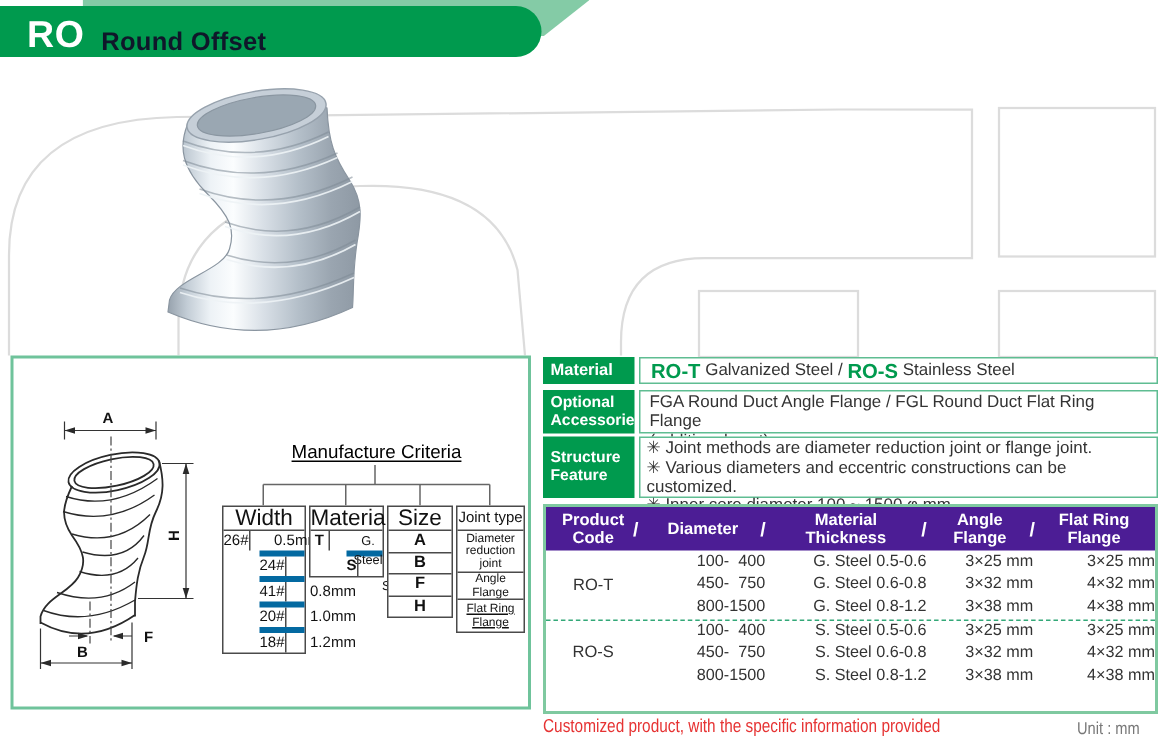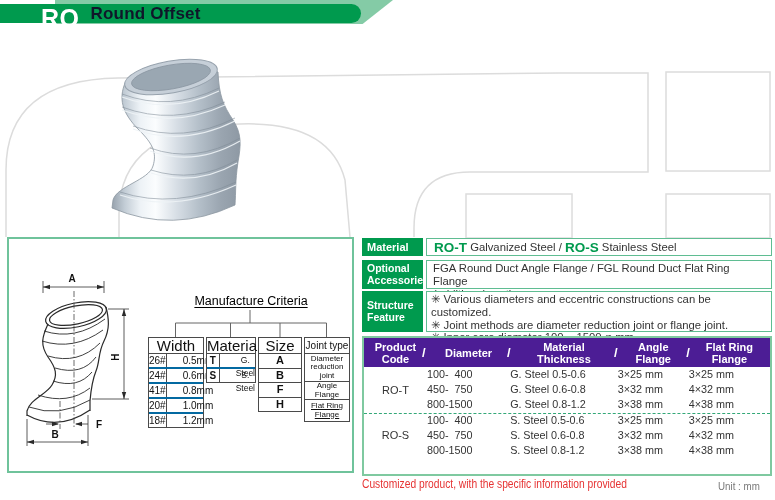--- a/index.html
+++ b/index.html
@@ -3,36 +3,36 @@
 <meta charset="utf-8">
 <style>
   html,body{margin:0;padding:0;background:#fff;}
   .page{position:relative;width:775px;height:500px;background:#fff;overflow:hidden;
         font-family:"Liberation Sans","DejaVu Sans",sans-serif;color:#222;}
   svg{display:block;}
   .watermark{position:absolute;left:0;top:0;z-index:0;}
   
   .hdr-back{position:absolute;left:55px;top:0;width:338px;height:24px;background:#84cba6;
             clip-path:polygon(0 0,100% 0,91% 100%,0 100%);z-index:1;}
-  .hdr-bar{position:absolute;left:0;top:4px;width:361px;height:19px;background:#009a4e;
-           border-radius:0 17px 17px 0;z-index:2;display:flex;align-items:flex-start;padding-left:41px;box-sizing:border-box;}
+  .hdr-bar{position:absolute;left:0;top:4px;width:361px;height:34px;background:#009a4e;
+           border-radius:0 17px 17px 0;z-index:2;display:flex;align-items:flex-end;padding-left:18px;box-sizing:border-box;}
   .hdr-code{color:#fff;font-size:25px;font-weight:bold;letter-spacing:.5px;}
   .hdr-name{color:#0f172a;font-size:17px;font-weight:bold;margin-left:11px;letter-spacing:.2px;}
   .product-img{position:absolute;left:95px;top:50px;z-index:1;}
   
   .left-panel{position:absolute;left:7px;top:237px;width:347px;height:236px;border:2px solid #6fc39b;
               background:#fff;z-index:2;box-sizing:border-box;}
   .tech-drawing{position:absolute;left:3px;top:30px;}
   .mc-title{position:absolute;left:178px;top:55px;width:128px;text-align:center;font-size:12.5px;
             color:#000000;text-decoration:underline;text-underline-offset:2px;}
   .tree{position:absolute;left:130px;top:60px;}
   .mt{position:absolute;border:1px solid #4a4a4a;background:#fff;font-size:10px;color:#111;box-sizing:border-box;}
   .mt-h{height:15px;line-height:15px;text-align:center;border-bottom:1px solid #4a4a4a;font-size:15px;}
   .mt-r{display:flex;height:13px;line-height:13px;gap:16px;}
-  .mt-r + .mt-r{border-top:2px solid #0369a1;}
+  .mt-r + .mt-r{border-top:4px solid #0369a1;margin-left:24px;}
   .mt-g{width:21px;text-align:center;border-right:1px solid #4a4a4a;}
   .mt-v{flex:1;text-align:center;}
   .mt-c{width:13px;text-align:center;border-right:1px solid #4a4a4a;font-weight:bold;}
   .mt-m{flex:1;text-align:center;font-size:8.5px;}
   .sz-r{height:13.5px;line-height:13.5px;text-align:center;font-weight:bold;font-size:11px;}
   .sz-r + .sz-r{border-top:1px solid #4a4a4a;}
   .jt-c{display:flex;align-items:center;justify-content:center;text-align:center;font-size:8px;line-height:8.6px;padding:1px;box-sizing:border-box;}
   .jt-c + .jt-c{border-top:1px solid #4a4a4a;}
   
   .spec-label{position:absolute;left:362px;width:61px;background:#009a4e;color:#fff;font-weight:bold;
@@ -41,21 +41,21 @@
               box-sizing:border-box;z-index:2;color:#333;}
   .grn{color:#009a4e;font-weight:bold;font-size:13.5px;}
   
   .spec-table{position:absolute;left:362px;top:336px;width:410px;height:140px;border:2px solid #7fc9a0;
               box-sizing:border-box;background:#fff;z-index:2;}
   .st-head{position:relative;height:29px;background:#4c1d95;display:flex;color:#fff;font-weight:bold;}
   .st-hc{display:flex;flex-direction:column;justify-content:center;text-align:center;font-size:11px;line-height:12px;}
   .st-sep{position:absolute;top:0;height:100%;display:flex;align-items:center;color:#fff;font-size:13px;font-weight:bold;}
   .c1{width:15.5%;}.c2{width:20.5%;}.c3{width:26.5%;}.c4{width:17.5%;}.c5{width:20%;}
   .st-row{display:flex;height:15.2px;line-height:15.2px;font-size:10.8px;color:#333;}
-  .st-cell{text-align:left;white-space:pre;}
+  .st-cell{text-align:right;white-space:pre;}
   .st-group{position:absolute;left:0;width:15.5%;display:flex;align-items:center;justify-content:center;
             font-size:11px;color:#333;}
   .st-dash{position:absolute;left:0;right:0;border-top:1px dashed #33a878;}
   
   .foot-note{position:absolute;left:362px;top:477px;font-size:12.5px;font-weight:500;color:#e63333;
              transform:scaleX(.82);transform-origin:left center;white-space:nowrap;z-index:2;}
   .foot-unit{position:absolute;left:718px;top:480px;font-size:11.5px;color:#787878;
              transform:scaleX(.85);transform-origin:left center;white-space:nowrap;z-index:2;}
 </style>
 </head>
@@ -246,22 +246,22 @@
   <div class="spec-value" style="top:260px;height:29px;padding:1px 6px;font-size:11.3px;line-height:13px;">
     <div>FGA Round Duct Angle Flange / FGL Round Duct Flat Ring Flange</div>
     <div>(additional cost)</div>
   </div>
 
   <div class="spec-label" style="top:291px;height:41px;font-size:10.5px;line-height:11.5px;">
     <span>Structure</span>
     <span>Feature</span>
   </div>
   <div class="spec-value" style="top:291px;height:41px;padding:1px 4px;font-size:11.3px;line-height:12.8px;">
+    <div>✳ Joint methods are diameter reduction joint or flange joint.</div>
     <div>✳ Various diameters and eccentric constructions can be customized.</div>
-    <div>✳ Joint methods are diameter reduction joint or flange joint.</div>
     <div>✳ Inner core diameter 100 ~ 1500 φ mm.</div>
   </div>
 
   <div class="spec-table">
     <div class="st-head">
       <div class="st-hc c1">
           <span>Product</span>
           <span>Code</span>
         </div>
       <div class="st-hc c2">

